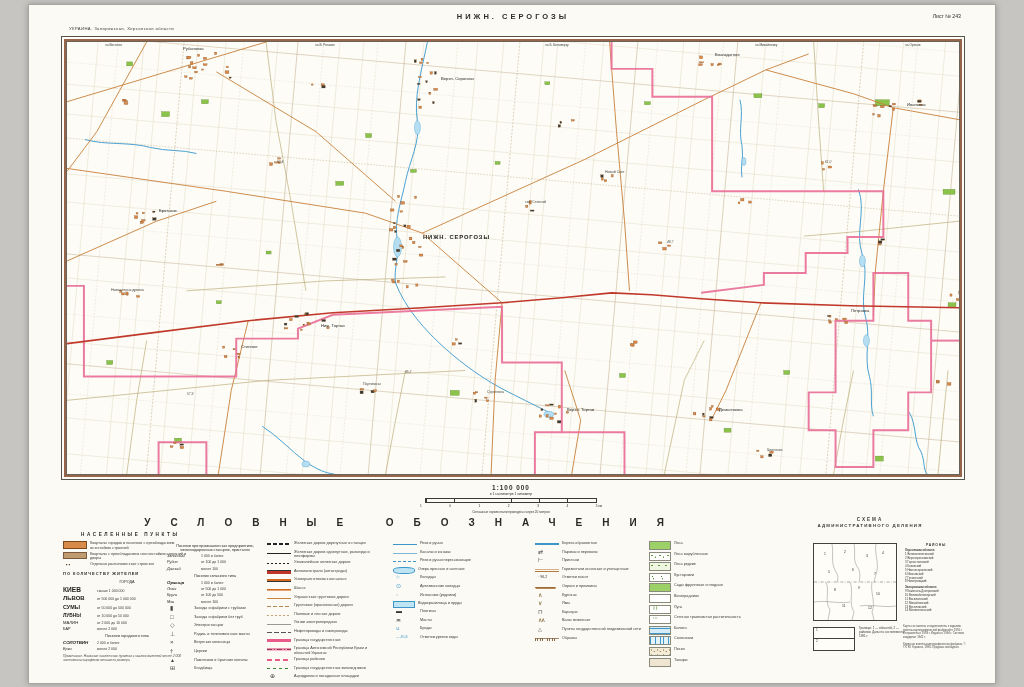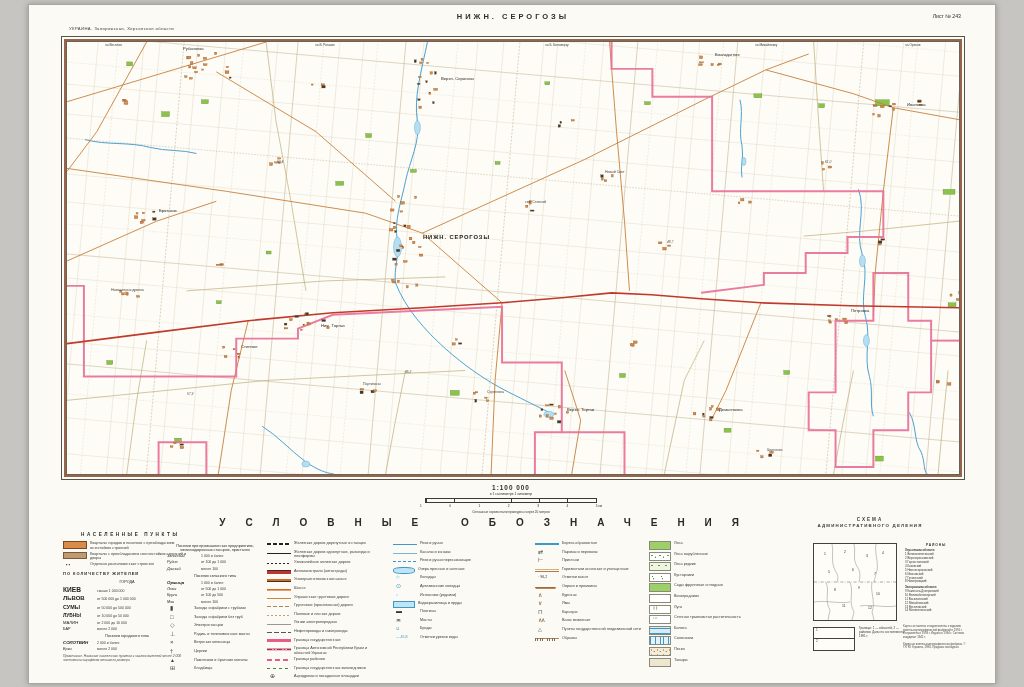--- a/index.html
+++ b/index.html
@@ -22,21 +22,21 @@
   .mlabel.edge{font-size:3.2px;color:#3a3a35}
   
   .scale-block{position:absolute;left:262px;top:479px;width:440px;text-align:center;color:#2e2e2a}
   .scale-ratio{font-size:6.4px;font-weight:bold;letter-spacing:1px}
   .scale-sub{font-size:3.4px;margin-top:1px}
   .scale-bar{margin:2px auto 0;width:170px;height:3.2px;border:.6px solid #3a3a35;background:
      repeating-linear-gradient(90deg,#3a3a35 0 .6px,transparent .6px 28.3px);}
   .bar-labels{margin:0 auto;width:182px;display:flex;justify-content:space-between;font-size:3.2px;margin-top:.5px}
   .scale-note{font-size:3.2px;margin-top:2px;color:#3a3a35}
   
-  .legend-title{position:absolute;left:40px;top:512px;width:690px;text-align:right;font-size:10px;font-weight:bold;letter-spacing:20px;color:#2a2a26;white-space:nowrap}
+  .legend-title{position:absolute;left:40px;top:512px;width:690px;text-align:center;font-size:10px;font-weight:bold;letter-spacing:20px;color:#2a2a26;white-space:nowrap}
   .legend-sub{position:absolute;left:52px;top:527px;font-size:4.6px;letter-spacing:2.6px;color:#2a2a26;font-weight:bold}
   .lcol{position:absolute;top:536px;font-size:3.8px;color:#3c3c35;line-height:1.2}
   #col1{left:34px;width:128px}
   #col1b{left:138px;width:96px}
   #col2{left:238px;width:112px}
   #col3{left:364px;width:112px}
   #col4{left:506px;width:108px}
   #col5{left:620px;width:112px}
   .lrow{display:flex;align-items:flex-start;margin-bottom:1.6px}
   .ltxt{flex:1}

